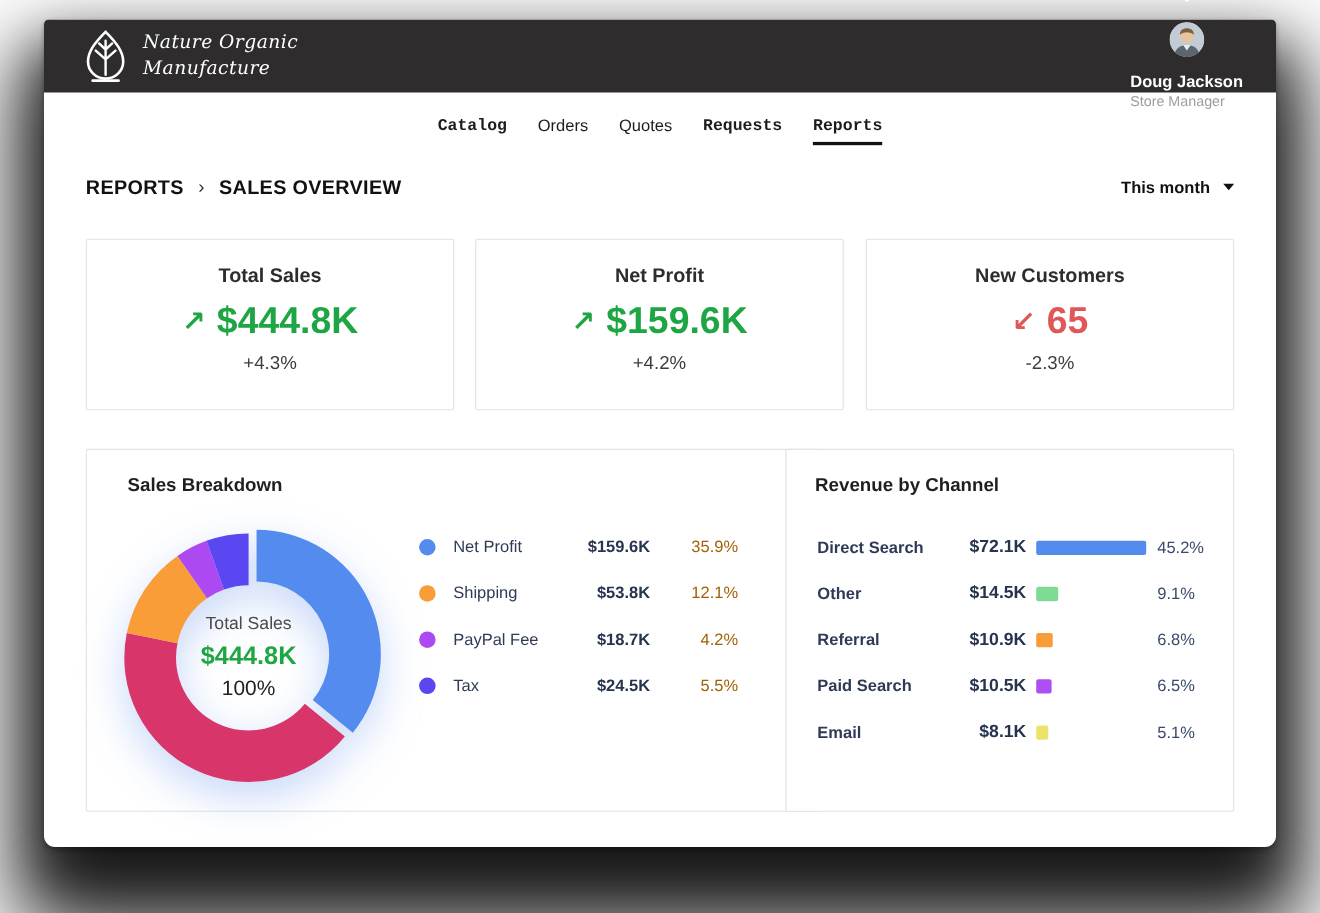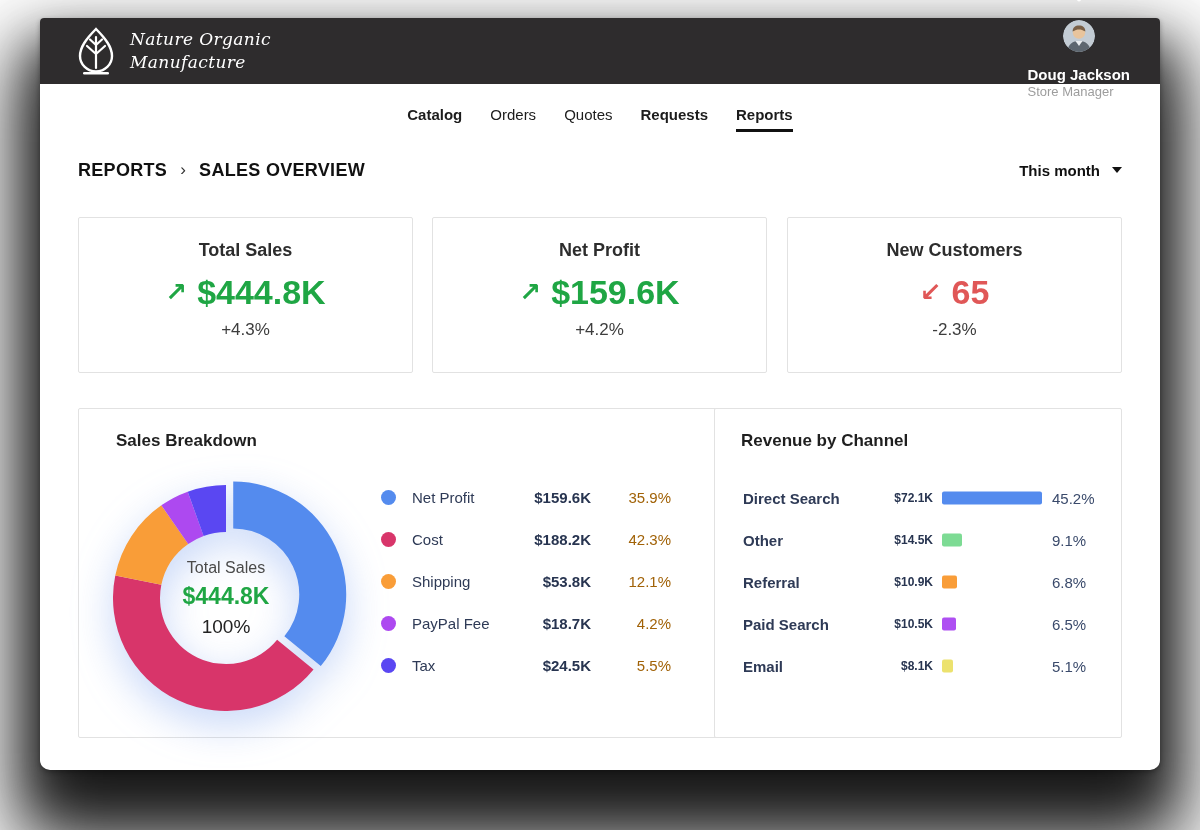--- a/index.html
+++ b/index.html
@@ -30,21 +30,21 @@
   .user-role { color:#9d9d9d; font-size:13px; }
   .caret { width:0; height:0; border-left:5px solid transparent; border-right:5px solid transparent;
            border-top:6px solid #fff; display:inline-block; margin-left:10px; cursor:pointer; }
   .caret.dark { border-top-color:#111; margin-left:12px; }
 
   
   .tabs { position:absolute; top:88px; left:0; width:1120px;
           display:flex; justify-content:center; gap:28px; }
   .tab { font-size:15px; color:#1c1c1c; text-decoration:none; cursor:pointer;
          padding-bottom:6px; }
-  .tab.bold { font-weight:700; }
+  .tab.bold { font-weight:700;font-family:Liberation Mono, monospace; }
   .tab.active { border-bottom:3px solid #111; }
 
   
   .crumb-row { position:absolute; top:136px; left:38px; right:38px; height:32px;
                display:flex; align-items:center; justify-content:space-between; }
   .breadcrumb { display:flex; align-items:center; font-size:18px; font-weight:700;
                 color:#111; letter-spacing:.3px; }
   .crumb-sep { font-size:17px; font-weight:400; color:#333; margin:0 13px; }
   .crumb-section { cursor:pointer; }
   .period { display:flex; align-items:center; font-size:15px; font-weight:600;
@@ -79,21 +79,21 @@
   .legend-value { font-size:15px; font-weight:700; color:#273450; width:72px; text-align:right; }
   .legend-pct { font-size:15px; color:#a16207; width:80px; text-align:right; }
 
   
   .revenue-card { top:390px; left:674px; width:408px; height:330px; }
   .chan-rows { position:absolute; left:28px; top:68px; right:20px; }
   .chan-row { position:relative; height:42px; }
   .chan-label { position:absolute; left:0; top:50%; transform:translateY(-50%);
                 font-size:15px; font-weight:700; color:#2e3a56; }
   .chan-value { position:absolute; left:129px; width:61px; top:50%; transform:translateY(-50%);
-                text-align:right; font-size:12px; font-weight:700; color:#273450; }
+                text-align:right; font-size:16px; font-weight:700; color:#273450; }
   .chan-bar { position:absolute; left:199px; top:50%; transform:translateY(-50%);
               height:13px; border-radius:2px; }
   .chan-pct { position:absolute; left:309px; top:50%; transform:translateY(-50%);
               font-size:15px; color:#3a4a6b; }
 </style>
 </head>
 <body>
 
 <div class="stage">
   <div class="window">
@@ -206,26 +206,20 @@
       </div>
 
       <div class="legend">
         <div class="legend-row">
           <span class="dot" style="background: rgb(84, 139, 238);"></span>
           <span class="legend-label">Net Profit</span>
           <span class="legend-value">$159.6K</span>
           <span class="legend-pct">35.9%</span>
         </div>
         <div class="legend-row">
-          <span class="dot" style="background: rgb(216, 53, 106);"></span>
-          <span class="legend-label">Cost</span>
-          <span class="legend-value">$188.2K</span>
-          <span class="legend-pct">42.3%</span>
-        </div>
-        <div class="legend-row">
           <span class="dot" style="background: rgb(249, 157, 56);"></span>
           <span class="legend-label">Shipping</span>
           <span class="legend-value">$53.8K</span>
           <span class="legend-pct">12.1%</span>
         </div>
         <div class="legend-row">
           <span class="dot" style="background: rgb(173, 73, 240);"></span>
           <span class="legend-label">PayPal Fee</span>
           <span class="legend-value">$18.7K</span>
           <span class="legend-pct">4.2%</span>

